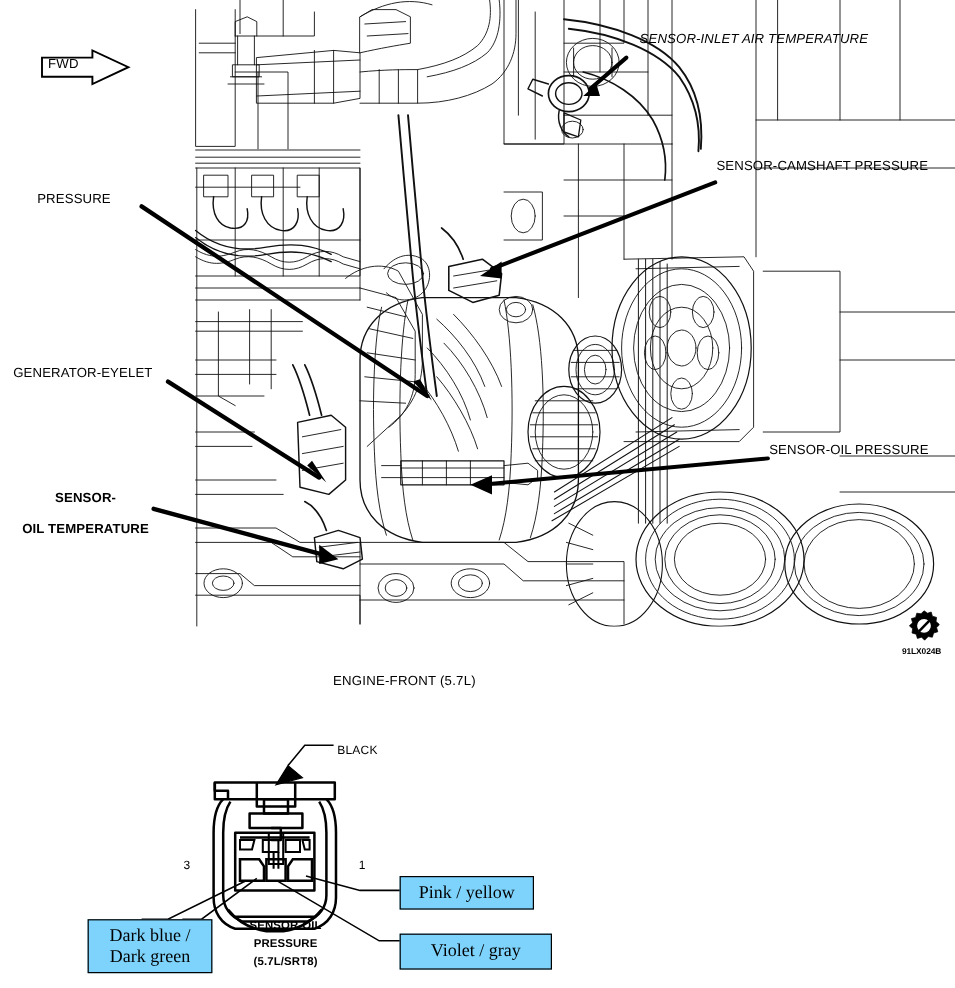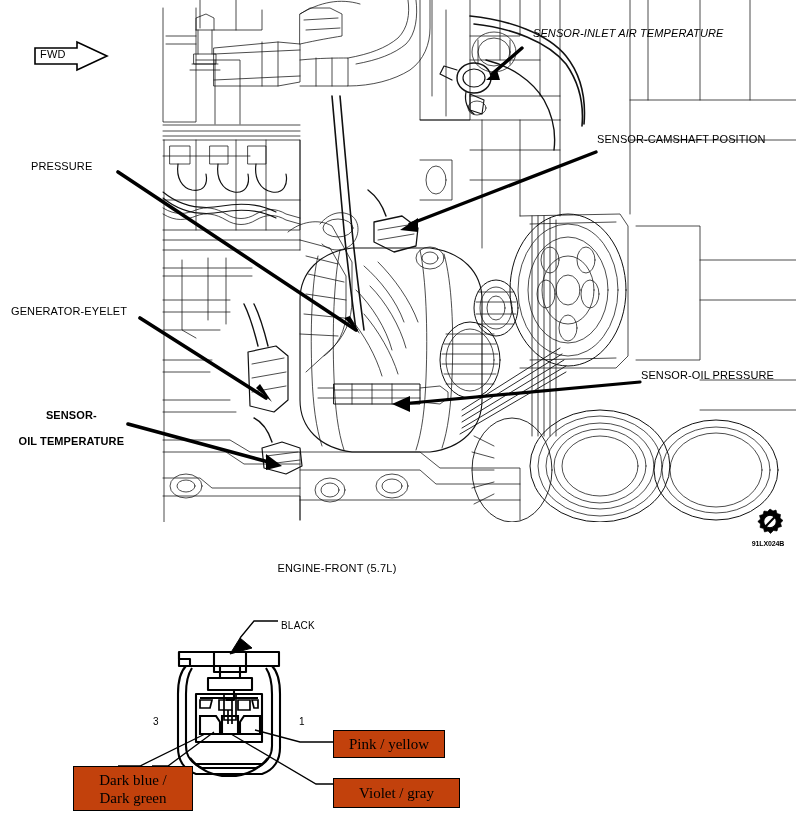--- a/index.html
+++ b/index.html
@@ -86,21 +86,21 @@
     left: 757px;
     top: 508px;
     width: 26px;
     height: 28px;
   }
 
   
   .wire-box {
     position: absolute;
     border: 1.6px solid #000;
-    background: #c2410c;
+    background: #7dd3fc;
     font-family: "Liberation Serif", serif;
     font-size: 15px;
     line-height: 19px;
     text-align: center;
     color: #000;
     box-sizing: border-box;
     display: flex;
     flex-direction: column;
     align-items: center;
     justify-content: center;
@@ -108,21 +108,21 @@
   #box-pink-yellow {
     left: 333px; top: 730px;
     width: 112px; height: 28px;
   }
   #box-violet-gray {
     left: 333px; top: 778px;
     width: 127px; height: 30px;
   }
   #box-darkblue-darkgreen {
     left: 73px; top: 766px;
-    width: 120px; height: 45px;
+    width: 104px; height: 45px;
     line-height: 18px;
   }
   .wire-box span { display: block; white-space: pre; }
 
   
   #connector-caption {
     position: absolute;
     left: 188px;
     top: 764px;
     width: 100px;
@@ -425,21 +425,21 @@
 
   <div id="fwd-badge">
     <svg width="78" height="32" viewBox="0 0 78 32" xmlns="http://www.w3.org/2000/svg">
       <path d="M2 8 L44 8 L44 2 L74 16 L44 30 L44 24 L2 24 Z" fill="#ffffff" stroke="#000000" stroke-width="1.6" stroke-linejoin="miter"></path>
     </svg>
     <span class="fwd-text">FWD</span>
   </div>
 
   <div class="callout" style="left:533px; top:27px;font-style:italic;">SENSOR-INLET AIR TEMPERATURE</div>
 
-  <div class="callout" style="left:597px; top:133px;">SENSOR-CAMSHAFT POSITION</div>
+  <div class="callout" style="left:597px; top:133px;">SENSOR-CAMSHAFT PRESSURE</div>
 
   <div class="callout" style="left:641px; top:369px;">SENSOR-OIL PRESSURE</div>
 
   <div class="callout" style="left:31px; top:160px;">PRESSURE</div>
 
   <div class="callout" style="left:11px; top:305px;">GENERATOR-EYELET</div>
 
   <div class="callout center-align" style="left:0px; top:396px; width:130px;">
     <span>SENSOR-</span><br>
     <span>OIL TEMPERATURE</span>
@@ -516,20 +516,25 @@
       <path d="M205 734 L140 766 L118 766"></path>
       <path d="M214 732 L168 766 L152 766"></path>
     </g>
   </svg>
 
   <div id="black-label">BLACK</div>
 
   <div class="pin-number" id="pin-3-label">3</div>
   <div class="pin-number" id="pin-1-label">1</div>
 
+  <div id="connector-caption">
+    <span>SENSOR-OIL</span>
+    <span>PRESSURE</span>
+    <span>(5.7L/SRT8)</span>
+  </div>
 
   <div class="wire-box" id="box-pink-yellow">
     <span>Pink / yellow</span>
   </div>
 
   <div class="wire-box" id="box-violet-gray">
     <span>Violet / gray</span>
   </div>
 
   <div class="wire-box" id="box-darkblue-darkgreen">

